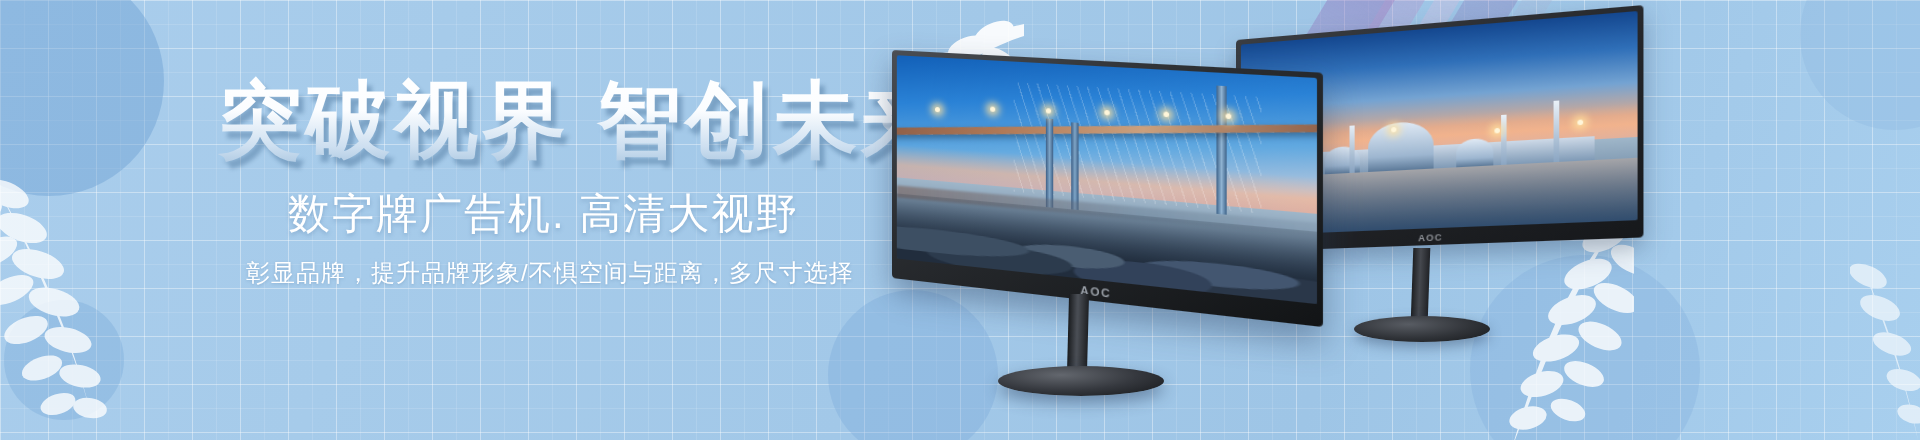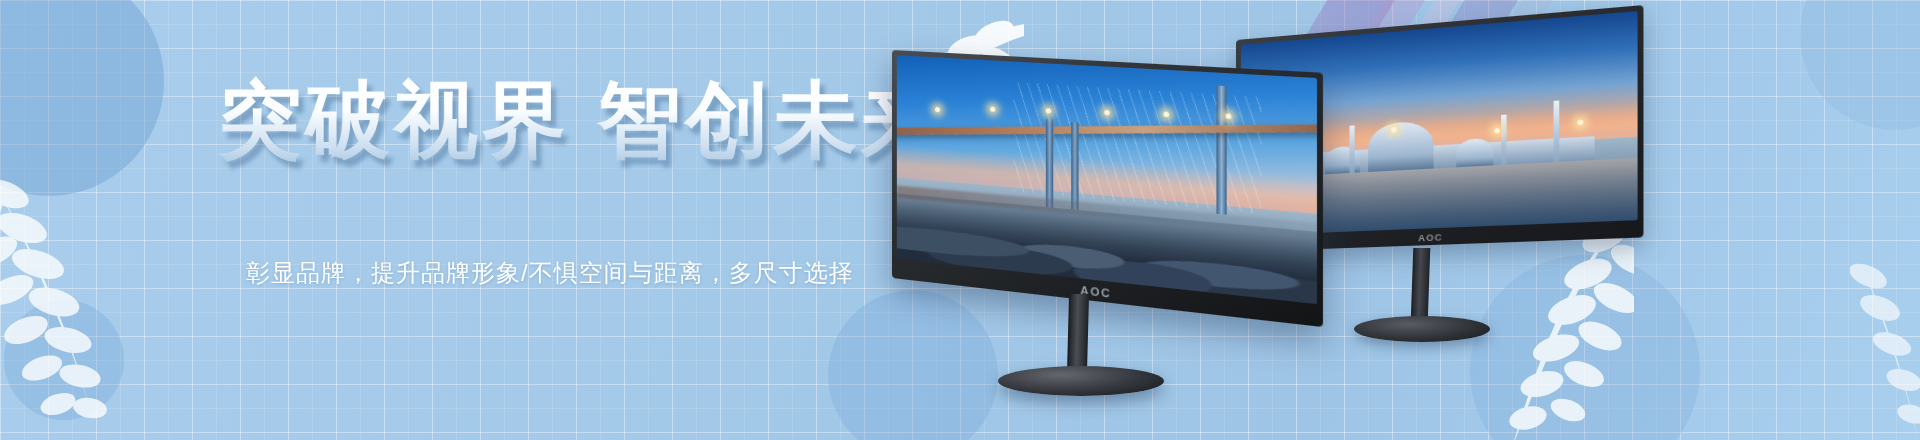--- a/index.html
+++ b/index.html
@@ -415,20 +415,21 @@
         <ellipse cx="30" cy="58" rx="21" ry="11" transform="rotate(22 30 58)"></ellipse>
         <ellipse cx="42" cy="94" rx="20" ry="10" transform="rotate(20 42 94)"></ellipse>
         <ellipse cx="54" cy="130" rx="18" ry="10" transform="rotate(18 54 130)"></ellipse>
         <ellipse cx="62" cy="164" rx="15" ry="9" transform="rotate(16 62 164)"></ellipse>
       </g>
     </svg>
   </div>
 
   <div class="copy">
     <div class="headline">突破视界 智创未来</div>
+    <div class="subtitle">数字牌广告机. 高清大视野</div>
     <div class="tagline">彰显品牌，提升品牌形象/不惧空间与距离，多尺寸选择</div>
   </div>
 
   <div class="monitor mon-back">
     <div class="bezel">
       <div class="screen">
         <div class="art art2">
           <div class="sky"></div>
           <div class="dusk"></div>
           <div class="water"></div>

